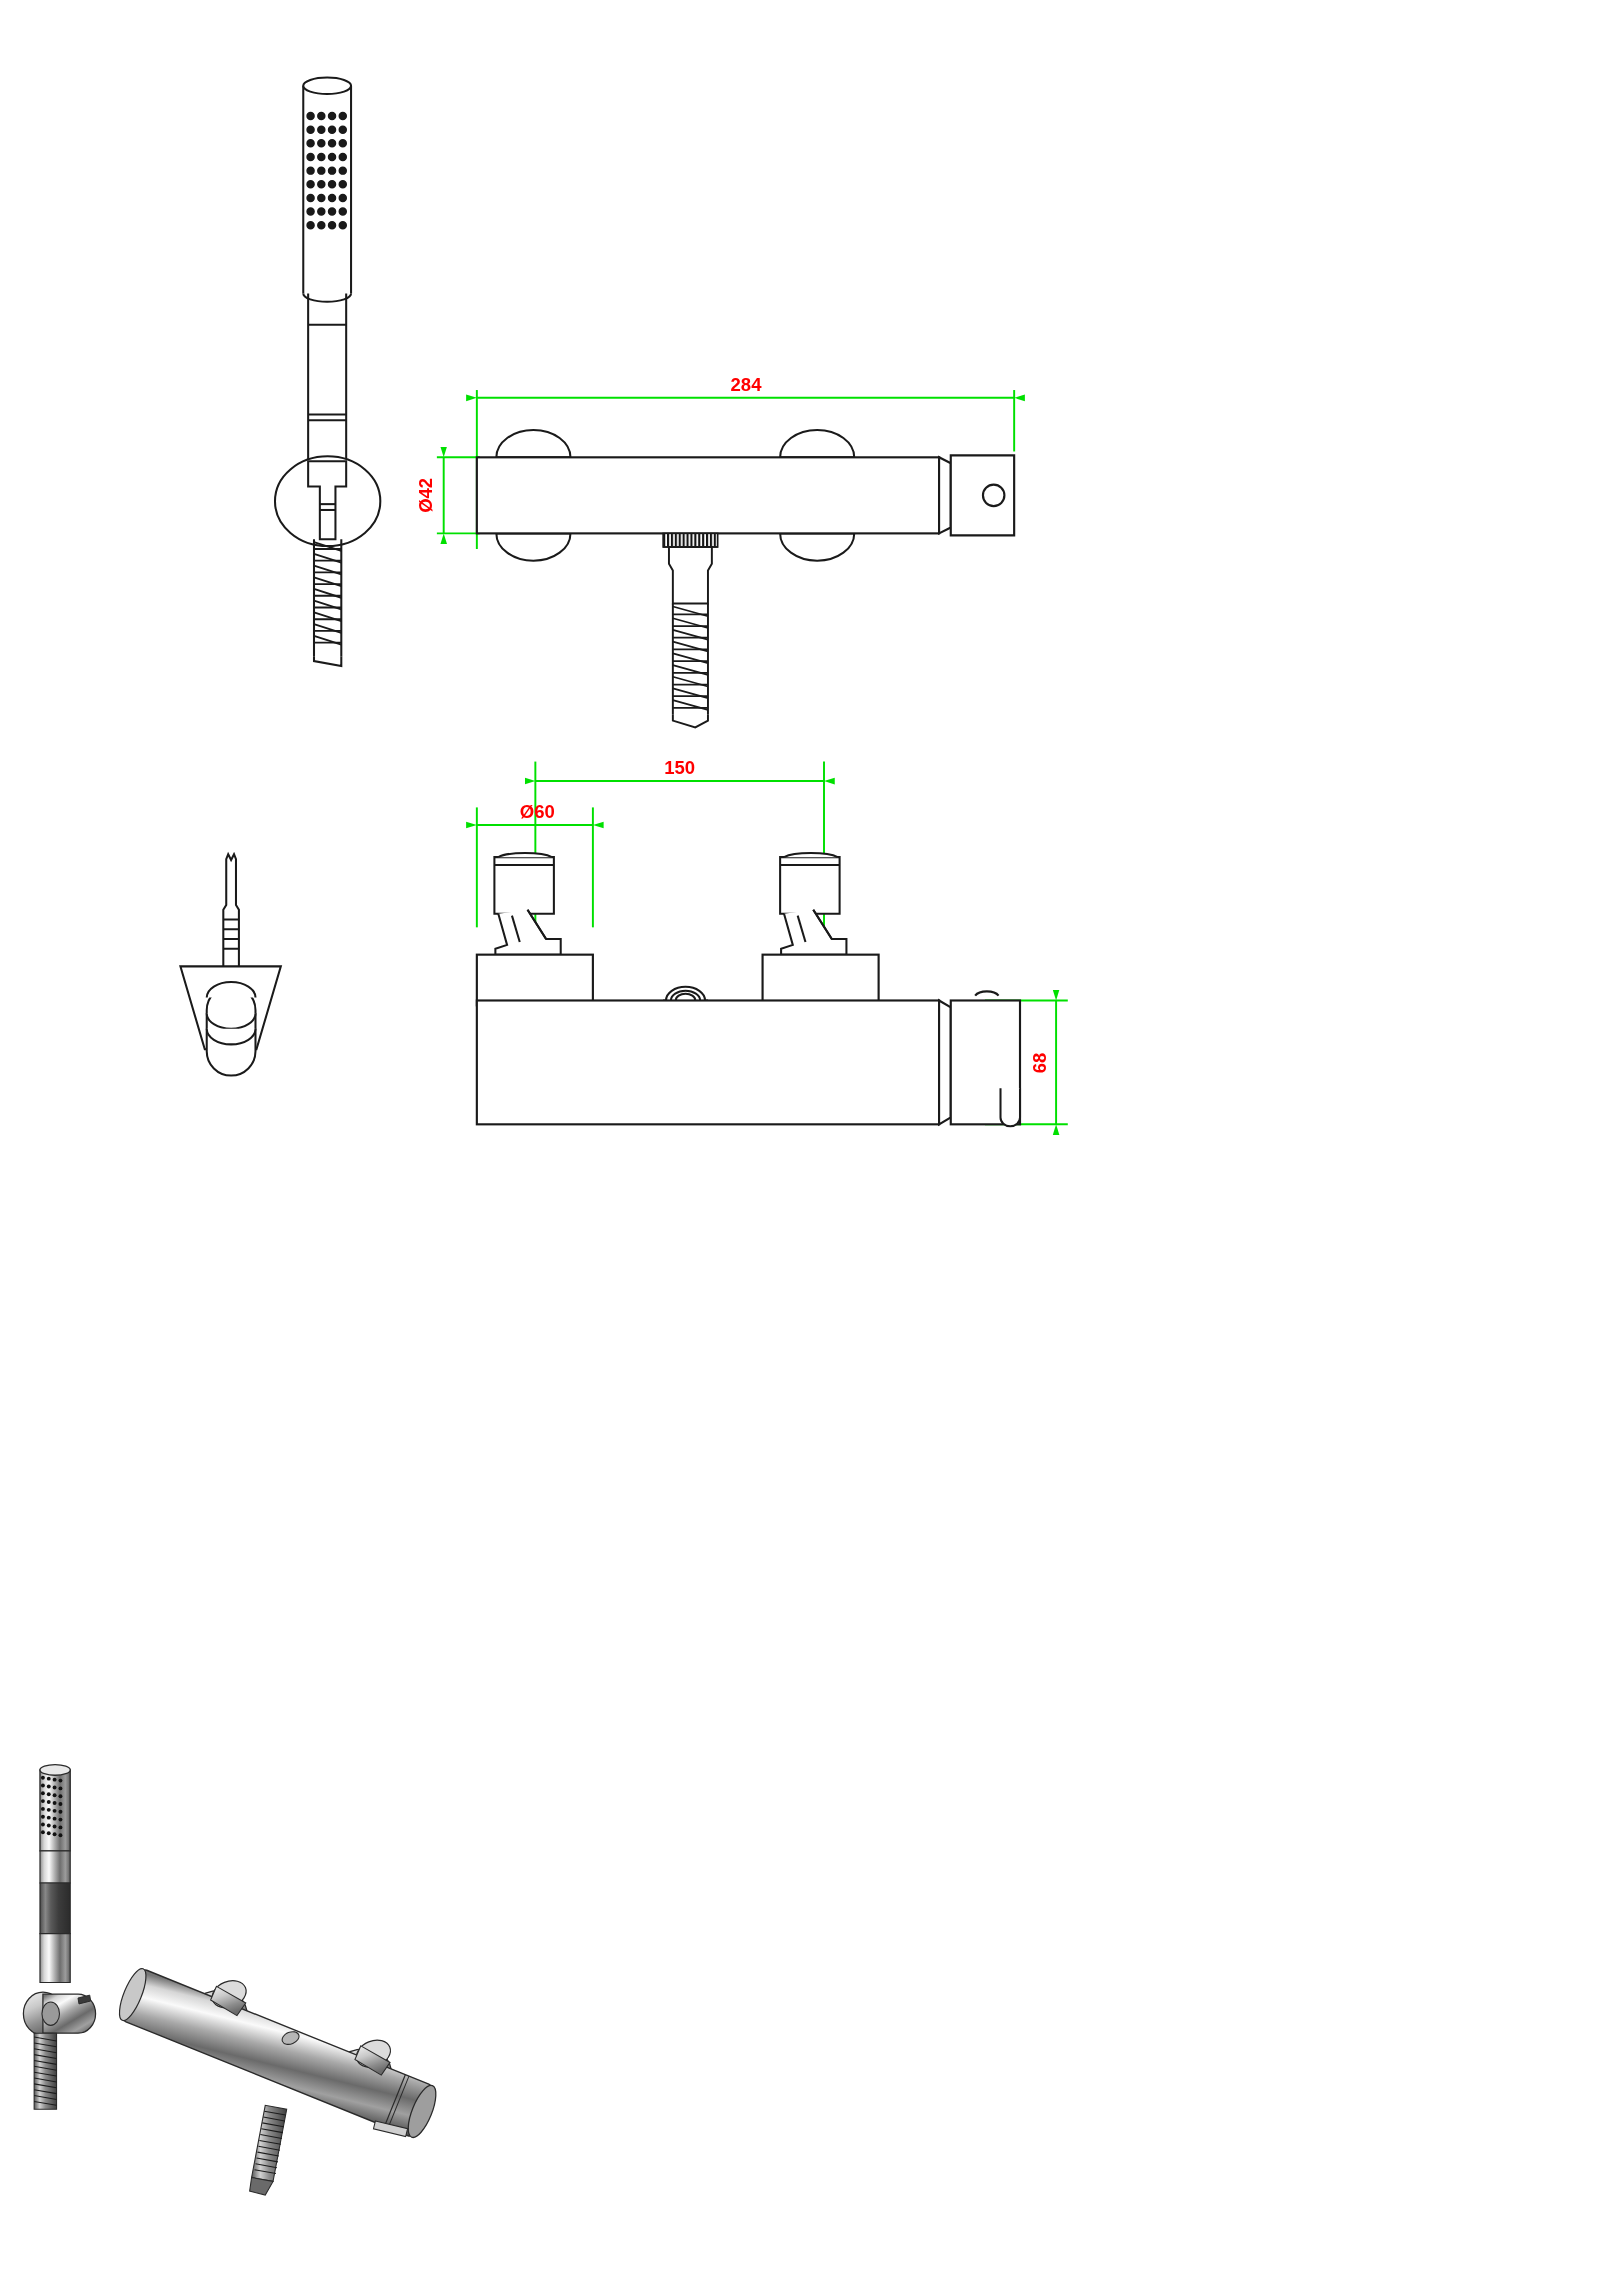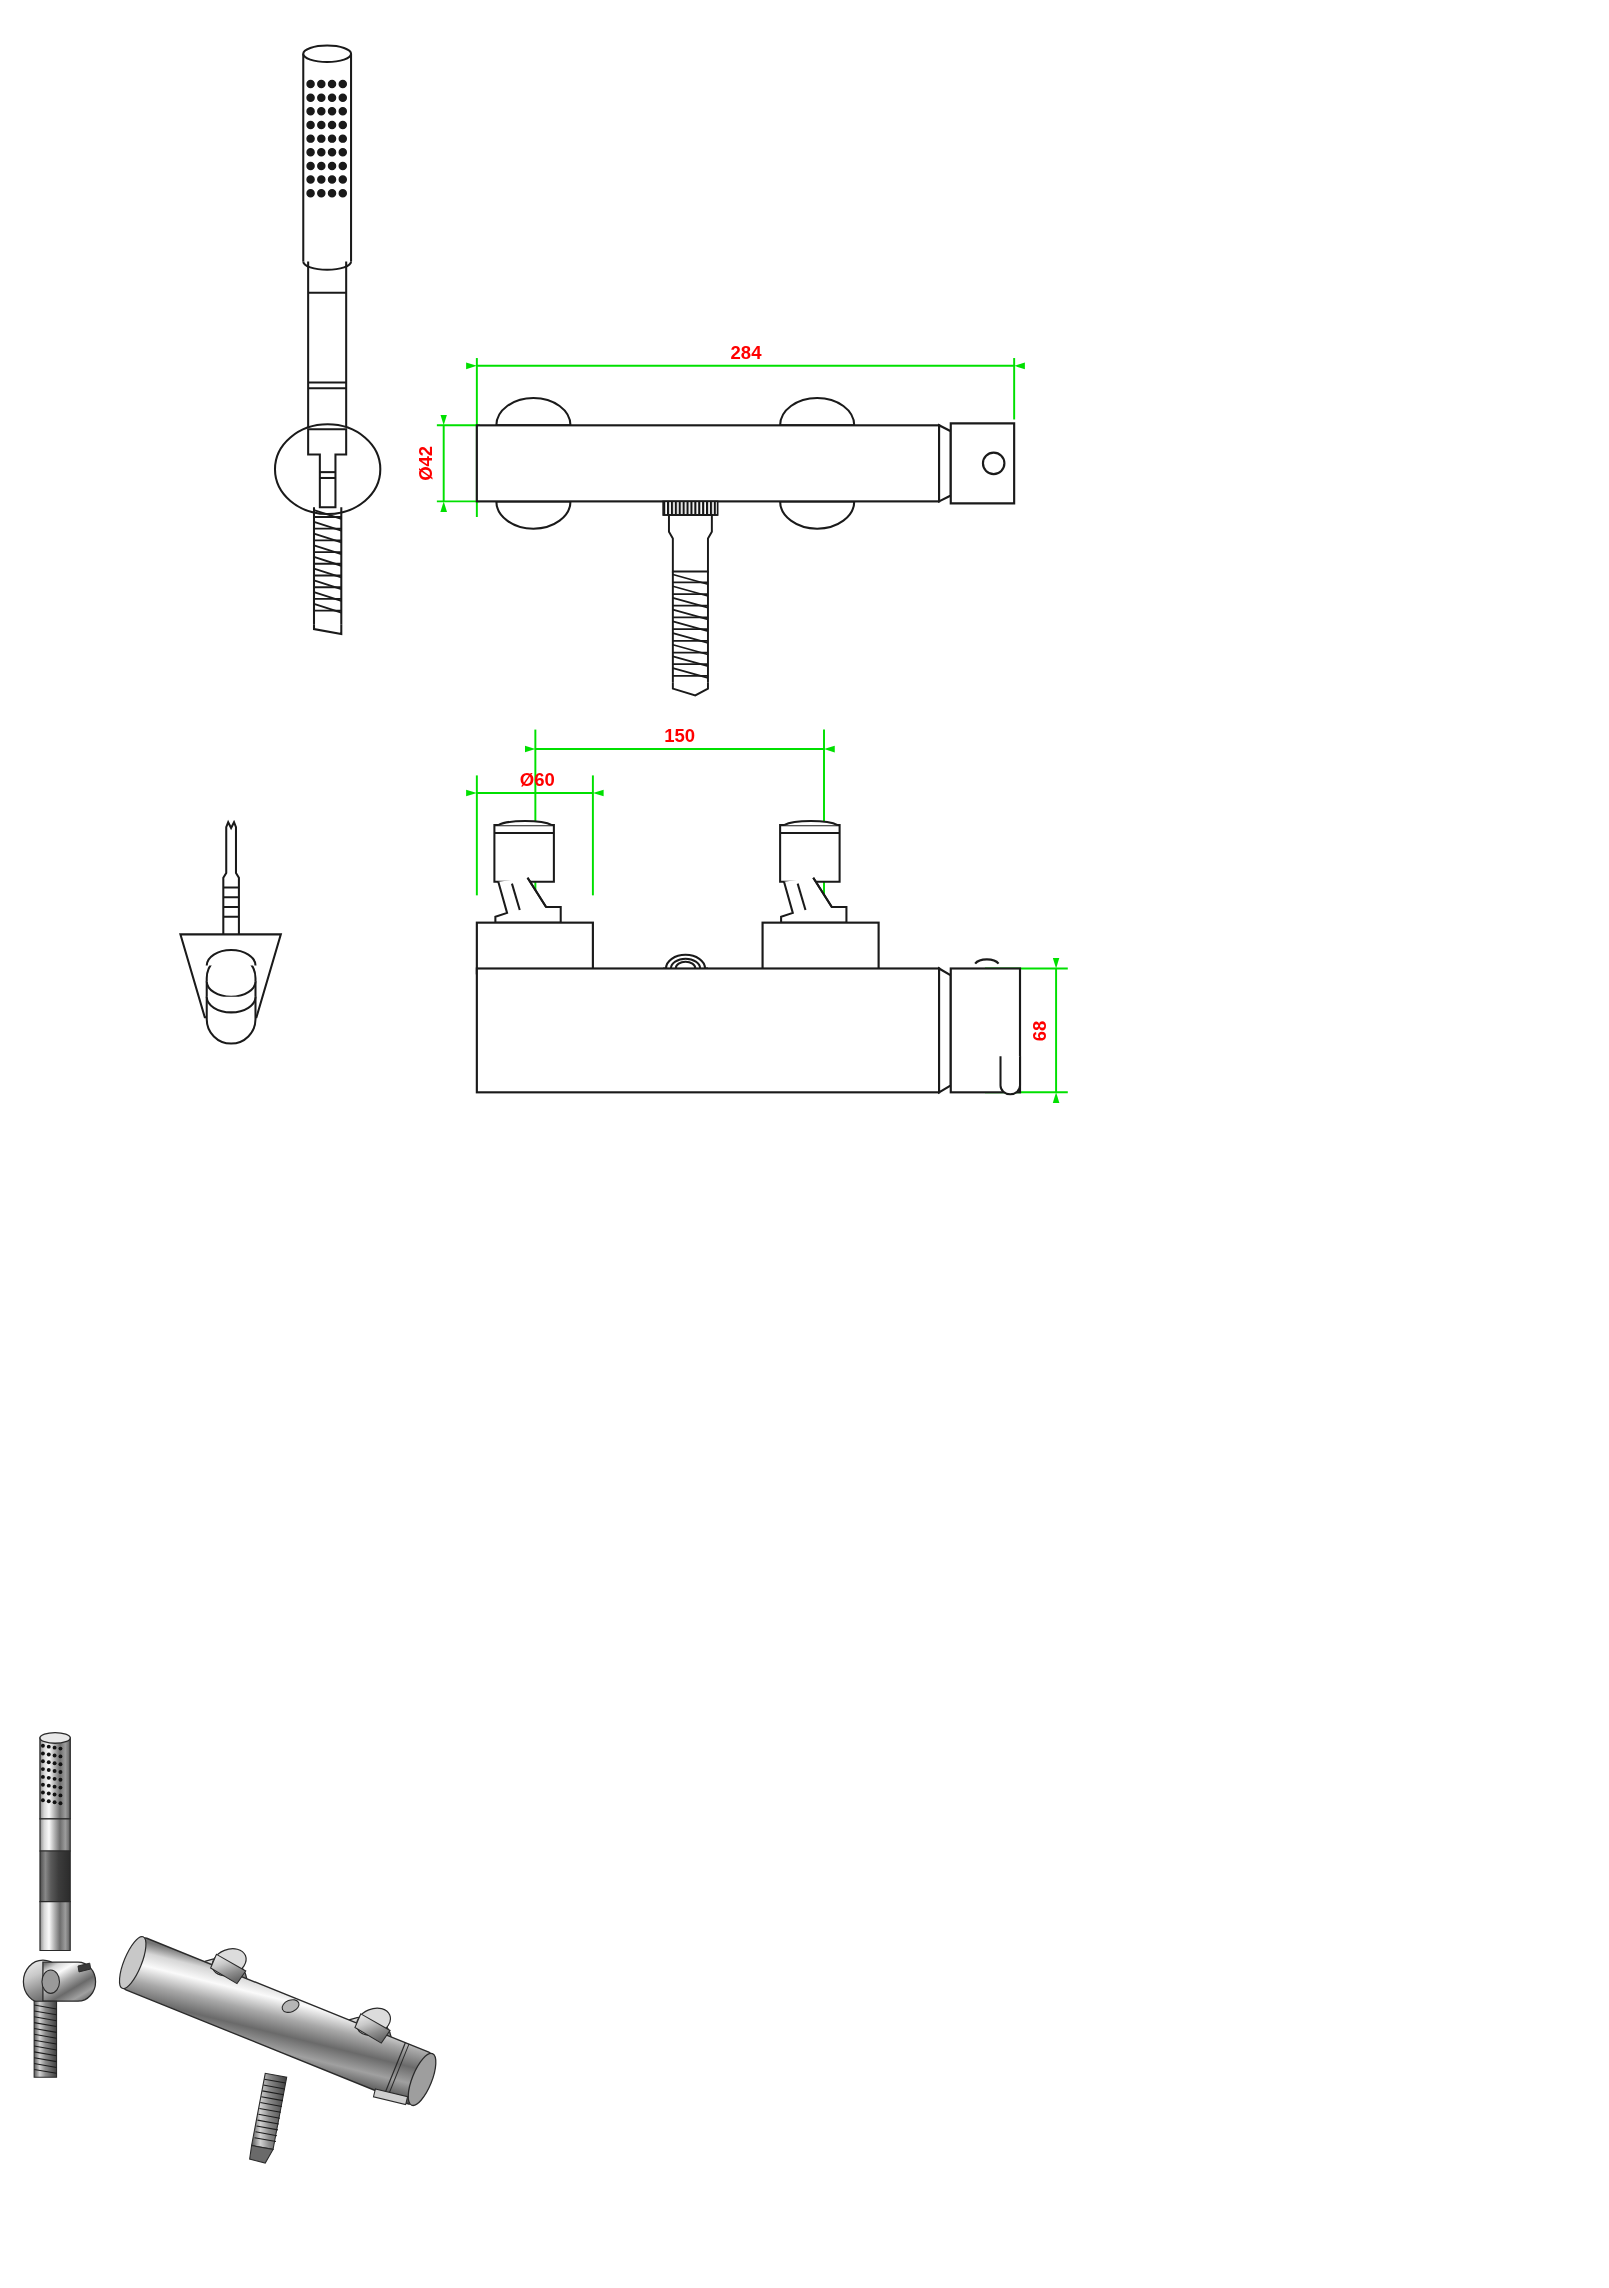--- a/index.html
+++ b/index.html
@@ -2,21 +2,21 @@
 <html><head>
 <meta charset="utf-8">
 <title>Technical Drawing — Shower Mixer</title>
 <style>
   html,body{margin:0;padding:0;background:#ffffff;}
   body{
     width:1609px;height:2289px;
     font-family:"Liberation Sans", sans-serif;
     overflow:hidden;position:relative;
   }
-  #sheet{position:absolute;inset:0;}
+  #sheet{position:absolute;inset:0;margin-top:32px;}
   svg{display:block;}
   .dimtext{font-family:"Liberation Sans",sans-serif;font-weight:bold;}
 </style>
 </head>
 <body>
 
 <div id="sheet">
 <svg width="1609" height="2289" viewBox="0 0 1650 2347" xmlns="http://www.w3.org/2000/svg">
 
   <defs>

